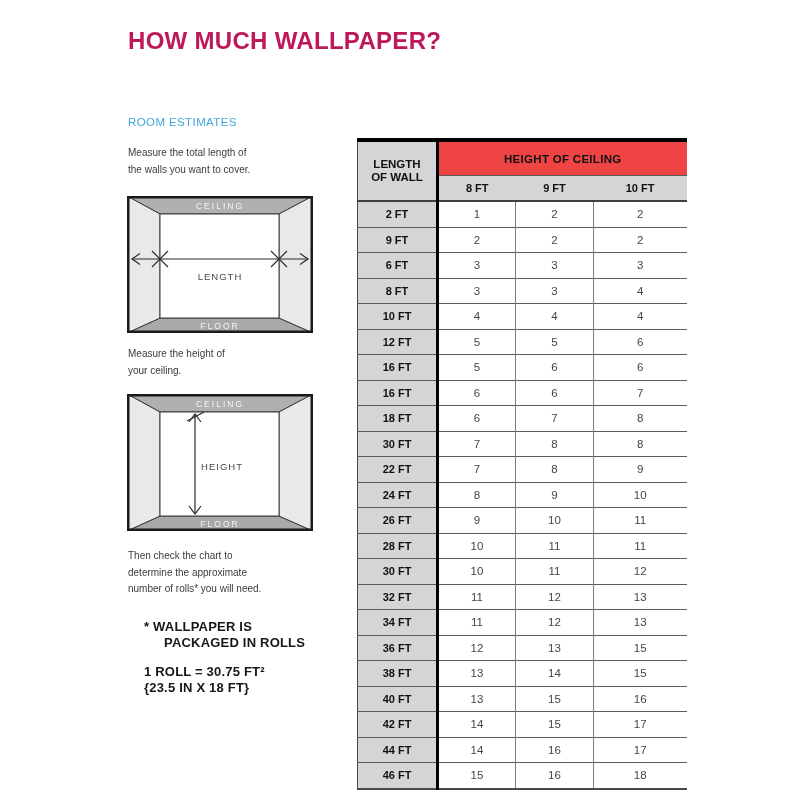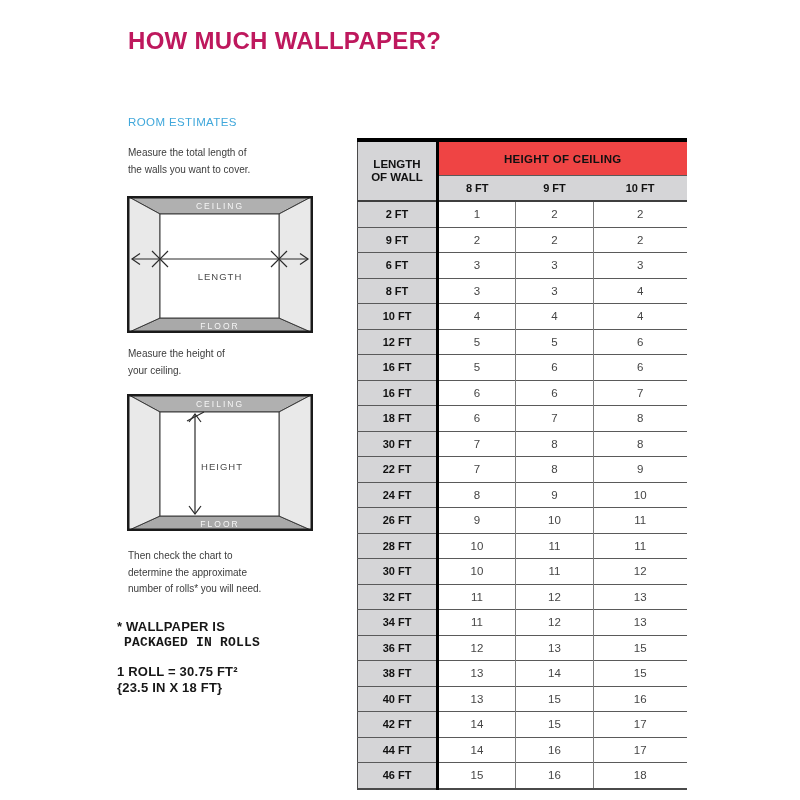--- a/index.html
+++ b/index.html
@@ -20,25 +20,25 @@
     position:absolute;left:128px;width:220px;
     font-size:10px;line-height:16.5px;color:#3C3C3C;white-space:pre-line;
   }
   #step1{top:145px;}
   #step2{top:346px;}
   #step3{top:548px;}
   .diagram{position:absolute;left:127px;width:186px;height:137px;}
   #diagram-length{top:196px;}
   #diagram-height{top:394px;}
   .boldnote{
-    position:absolute;left:117px;font-size:13px;font-weight:bold;color:#171717;
+    position:absolute;left:144px;font-size:13px;font-weight:bold;color:#171717;
     line-height:16px;letter-spacing:0.2px;
   }
   #footnote-block{top:619px;}
-  #footnote-block .line2{margin-left:7px;font-family:Liberation Mono, monospace;}
+  #footnote-block .line2{margin-left:20px;}
   #roll-info-block{top:664px;}
 
   table.rolls-table{
     position:absolute;left:357px;top:138px;
     border-collapse:collapse;table-layout:fixed;
     border-top:4px solid #000;
     border-left:1px solid #4a4a4a;
     border-bottom:2px solid #4a4a4a;
   }
   .rolls-table col.c0{width:80px;}

